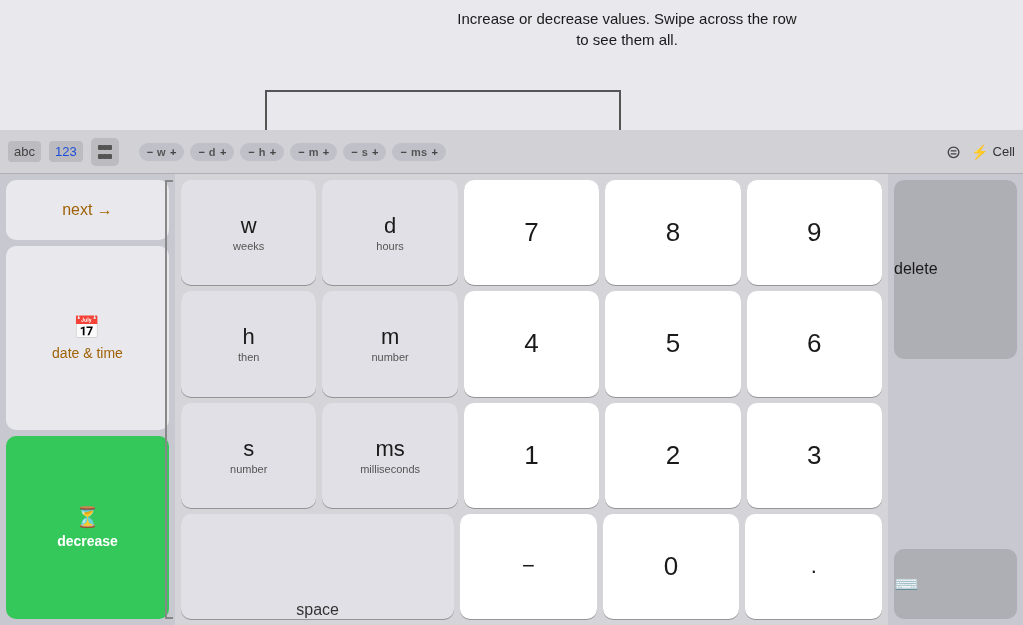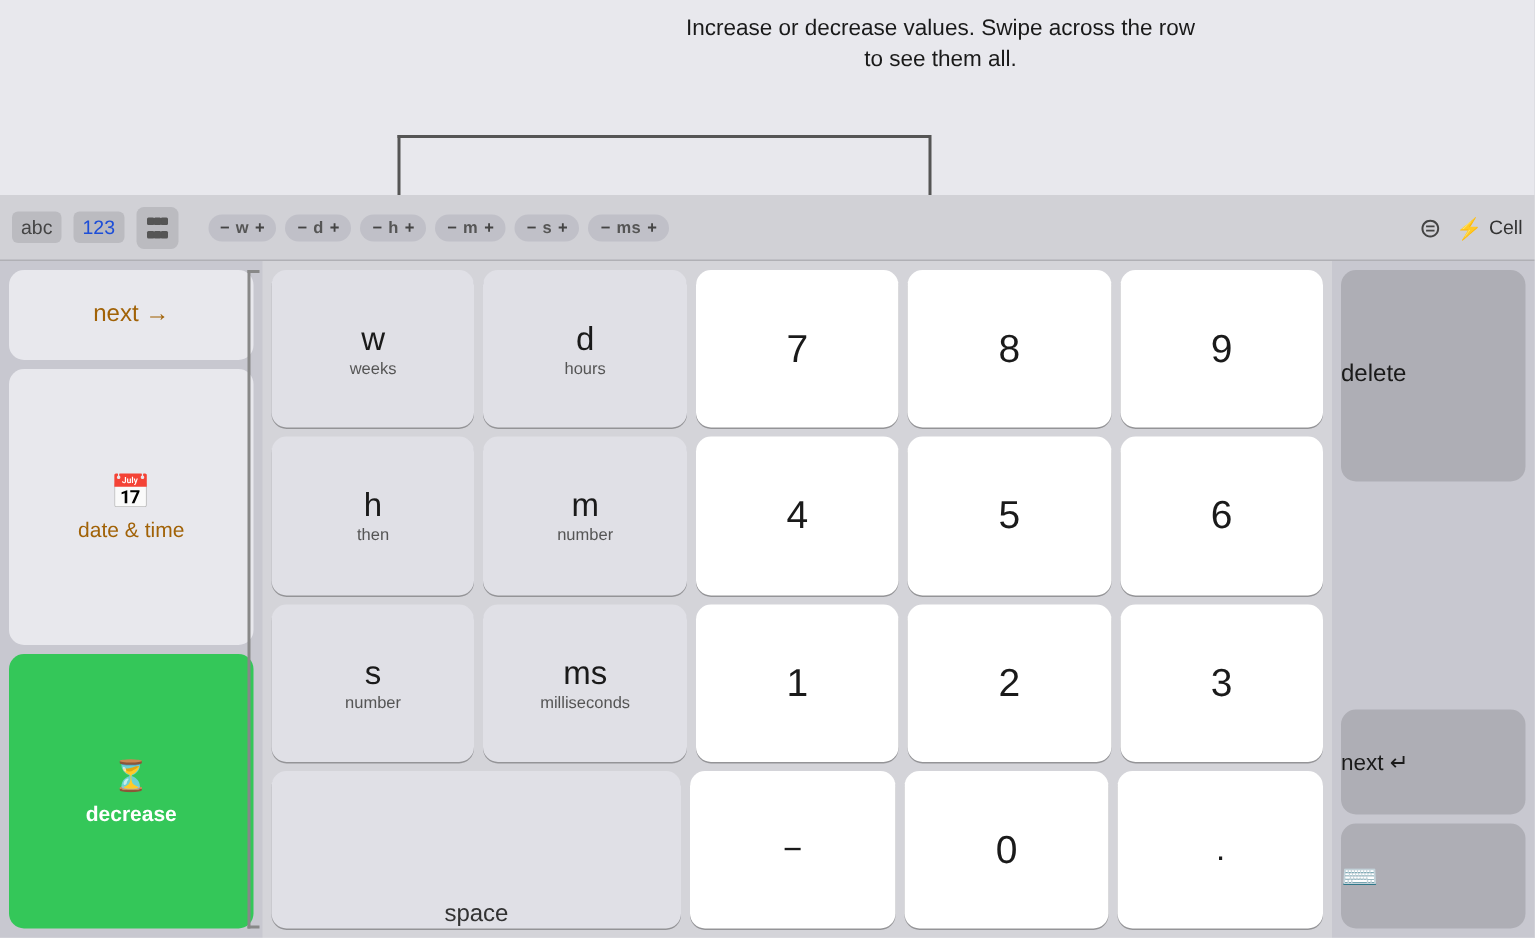--- a/index.html
+++ b/index.html
@@ -502,22 +502,19 @@
           <span class="key-symbol">.</span>
         </button>
       </div>
     </div>
 
     <div class="right-sidebar">
       <button class="right-btn delete-btn">
         <span>delete</span>
       </button>
       <button class="right-btn" style="background:transparent; box-shadow:none; flex:1;"></button>
-      <button class="right-btn next-enter-btn">
-        <span>next ↵</span>
-      </button>
       <button class="right-btn keyboard-btn">
         <span>⌨️</span>
       </button>
     </div>
 
   </div>
 </div>
 
 </body></html>

